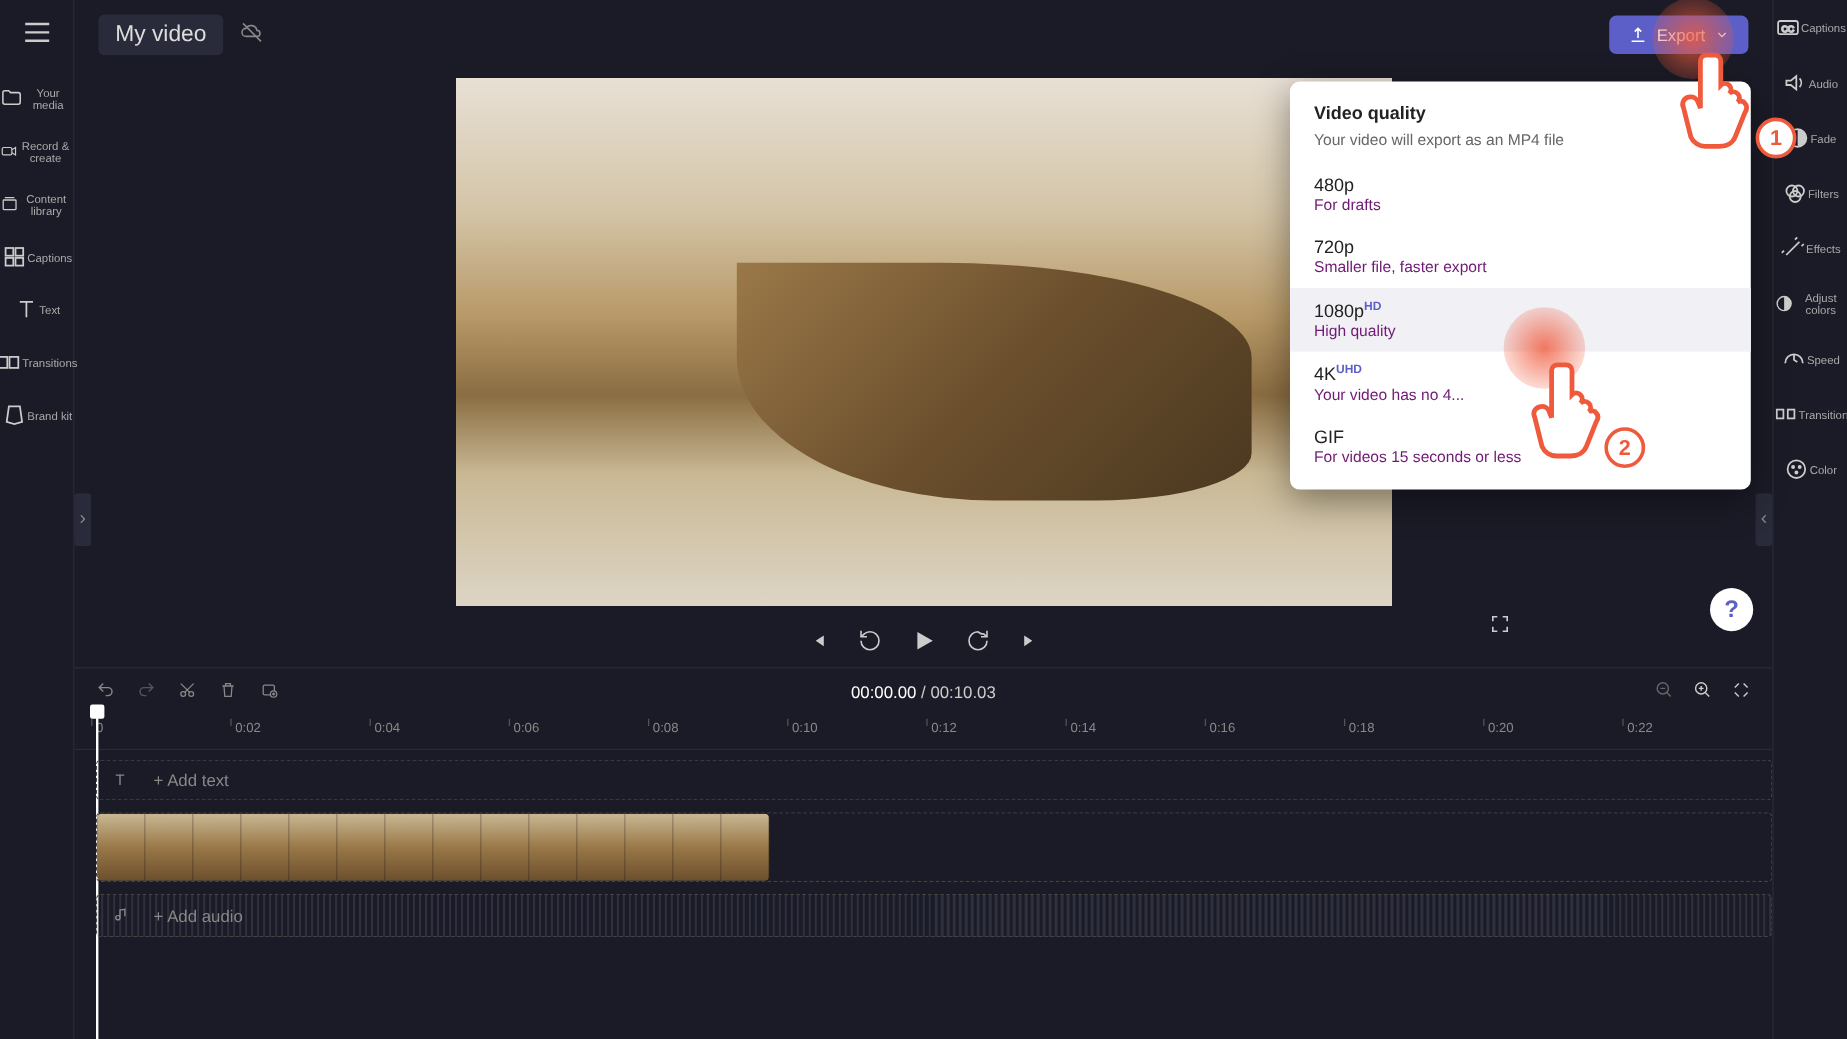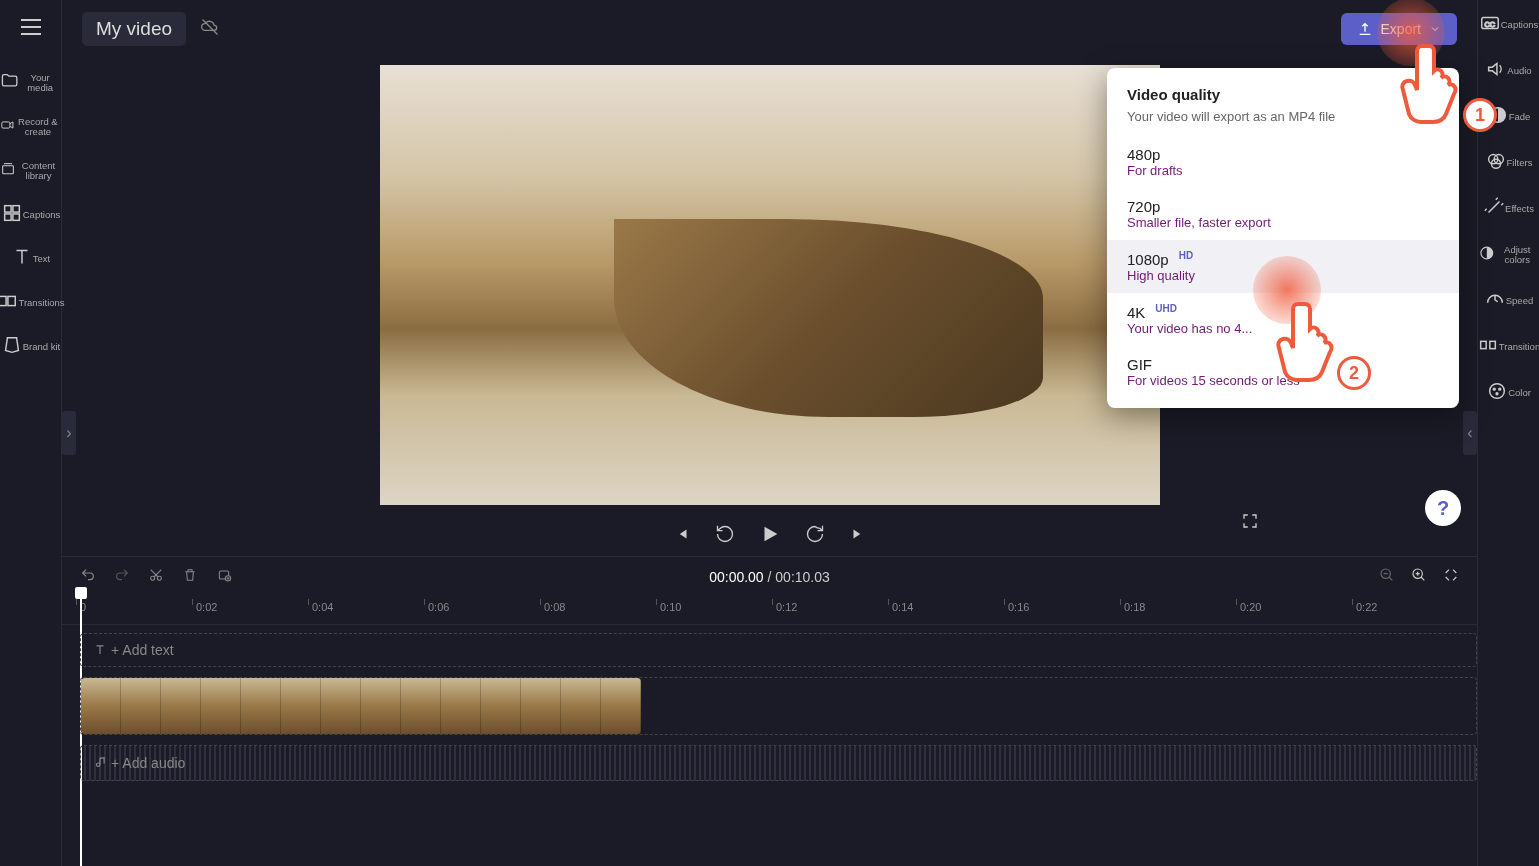--- a/index.html
+++ b/index.html
@@ -26,33 +26,33 @@
 .timeline-toolbar .tool { cursor: pointer; }
 .time-display { position: absolute; left: 50%; transform: translateX(-50%); color: #ccc; font-size: 14px; }
 .time-display .cur { color: #fff; }
 .zoom-tools { margin-left: auto; display: flex; gap: 16px; }
 .ruler { height: 28px; position: relative; padding-left: 18px; border-bottom: 1px solid #2a2b3a; }
 .ruler-mark { position: absolute; color: #888; font-size: 11px; top: 4px; }
 .ruler-mark::before { content: ''; position: absolute; left: -4px; top: -2px; width: 1px; height: 6px; background: #555; }
 .playhead { position: absolute; left: 18px; top: 40px; width: 2px; height: 270px; background: #fff; }
 .playhead::before { content: ''; position: absolute; top: -10px; left: -5px; width: 12px; height: 12px; background: #fff; border-radius: 2px; }
 .tracks { padding-left: 18px; padding-top: 8px; }
-.track { border: 1px dashed #444; border-radius: 4px; margin-bottom: 10px; padding: 8px 12px; color: #888; font-size: 14px; display: flex; align-items: center; gap: 4px; position: relative; }
+.track { border: 1px dashed #444; border-radius: 4px; margin-bottom: 10px; padding: 8px 12px; color: #888; font-size: 14px; display: flex; align-items: center; gap: 21px; position: relative; }
 .track.video { height: 58px; padding: 0; overflow: hidden; }
 .clip-thumbs { display: flex; height: 100%; width: 560px; background: #333; border-radius: 4px; overflow: hidden; }
 .thumb { flex: 1; background: linear-gradient(to bottom, #c9b894 0%, #9a7848 50%, #6b4f2d 100%); border-right: 1px solid rgba(0,0,0,0.2); }
 .track.audio { height: 36px; background-image: repeating-linear-gradient(90deg, transparent, transparent 3px, rgba(80,80,100,0.4) 3px, rgba(80,80,100,0.4) 5px); }
-.dropdown { position: absolute; top: 68px; right: 80px; width: 352px; background: #fff; border-radius: 8px; box-shadow: 0 8px 30px rgba(0,0,0,0.4); padding: 0; color: #222; z-index: 100; }
+.dropdown { position: absolute; top: 68px; right: 80px; width: 384px; background: #fff; border-radius: 8px; box-shadow: 0 8px 30px rgba(0,0,0,0.4); padding: 0; color: #222; z-index: 100; }
 .dropdown-header { padding: 18px 20px 12px; }
 .dropdown-header h3 { font-size: 15px; font-weight: 600; margin-bottom: 6px; }
 .dropdown-header p { font-size: 13px; color: #666; }
 .quality-opt { padding: 10px 20px; cursor: pointer; }
 .quality-opt.selected { background: #f0f0f5; }
 .quality-opt .q-title { font-size: 15px; font-weight: 500; color: #222; }
-.quality-opt .q-badge { font-size: 10px; font-weight: 700; color: #5b5fc7; vertical-align: super; margin-left: 10px; }
+.quality-opt .q-badge { font-size: 10px; font-weight: 700; color: #5b5fc7; vertical-align: super; margin-left: 0; }
 .quality-opt .q-desc { font-size: 13px; color: #701a75; }
 .dropdown-footer { height: 10px; }
 .help-btn { position: absolute; right: 78px; bottom: 340px; width: 36px; height: 36px; background: #fff; border-radius: 50%; display: flex; align-items: center; justify-content: center; color: #5b5fc7; font-size: 20px; font-weight: bold; cursor: pointer; }
 .annot-click { position: absolute; width: 68px; height: 68px; border-radius: 50%; background: radial-gradient(circle, rgba(240,90,60,0.8) 0%, rgba(240,90,60,0.3) 60%, transparent 100%); z-index: 200; pointer-events: none; }
 .annot-hand { position: absolute; z-index: 201; pointer-events: none; }
 .annot-num { position: absolute; width: 34px; height: 34px; border-radius: 50%; background: #fff; border: 3px solid #f05a3c; display: flex; align-items: center; justify-content: center; color: #f05a3c; font-weight: bold; font-size: 18px; z-index: 202; }
 .expand-handle { position: absolute; top: 50%; width: 14px; height: 44px; background: #2a2b3a; border-radius: 3px; display: flex; align-items: center; justify-content: center; color: #888; cursor: pointer; transform: translateY(-50%); }
 </style>
 </head>
 <body>

